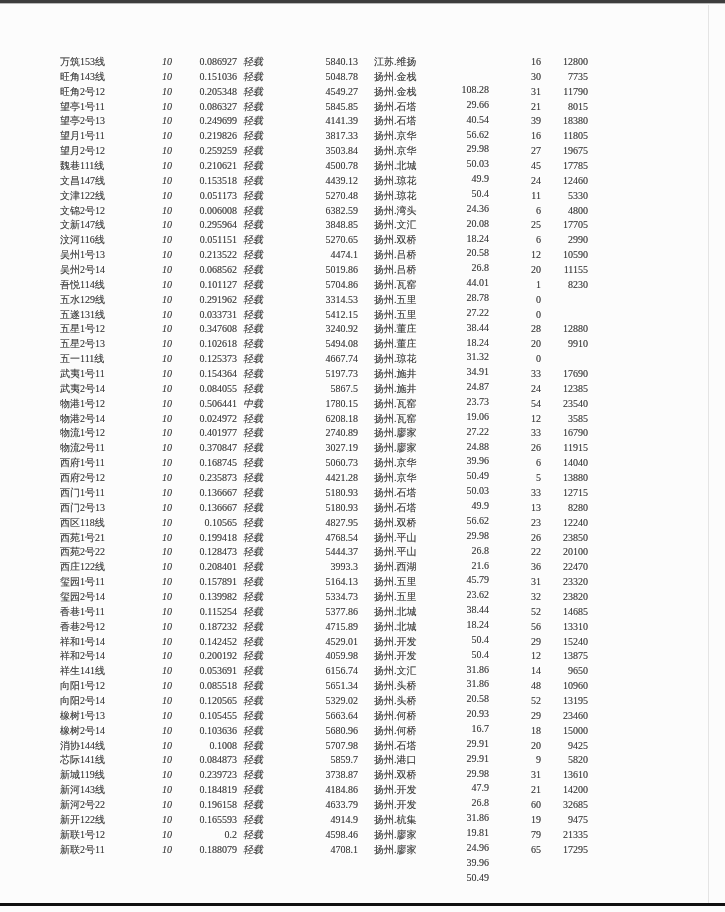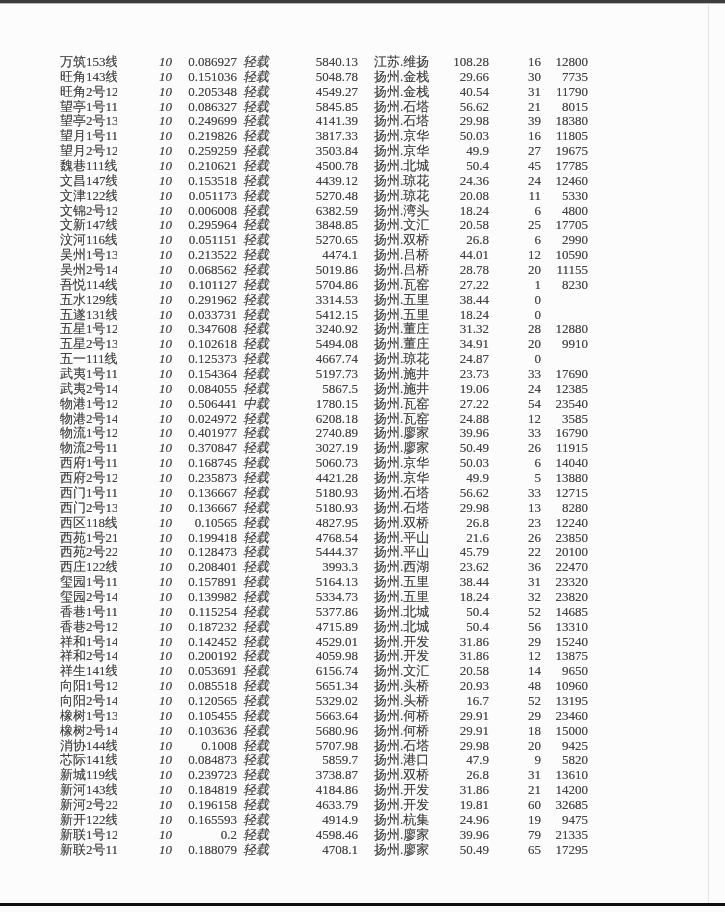--- a/index.html
+++ b/index.html
@@ -17,33 +17,33 @@
   .bottom-rule {
     position:absolute; left:0; top:903px; width:725px; height:3px;
     background:#101010;
   }
   .edge-line {
     position:absolute; left:708px; top:5px; width:1px; height:898px;
     background:#e4e4e4;
   }
   #table-body {
     position:absolute; left:0; top:55px; width:725px;
-    font-size:13px; color:#424242;
+    font-size:10px; color:#424242;
     text-shadow:0 0 0.5px rgba(70,70,70,0.55);
   }
   .trow { position:relative; height:14.86px; line-height:14.86px; white-space:nowrap; }
   .cell { position:absolute; top:0; white-space:nowrap; }
   .r { text-align:right; }
   .c-name { left:60px;  width:57px; overflow:hidden; }
   .c-v10  { left:130px; width:42px;font-style:italic; }
   .c-rate { left:175px; width:62px; }
   .c-load { left:243px;font-style:italic; }
   .c-big  { left:286px; width:72px;text-align:right; }
   .c-loc  { left:374px; }
-  .c-n4   { left:427px; width:62px; }
+  .c-n4   { left:427px; width:62px;margin-top:28px; }
   .c-n5   { left:499px; width:42px; }
   .c-n6   { left:528px; width:60px; }
 </style>
 </head>
 <body>
 
 <div id="canvas">
   <div class="top-border"></div>
   <div id="table-body">
       <div class="trow">

